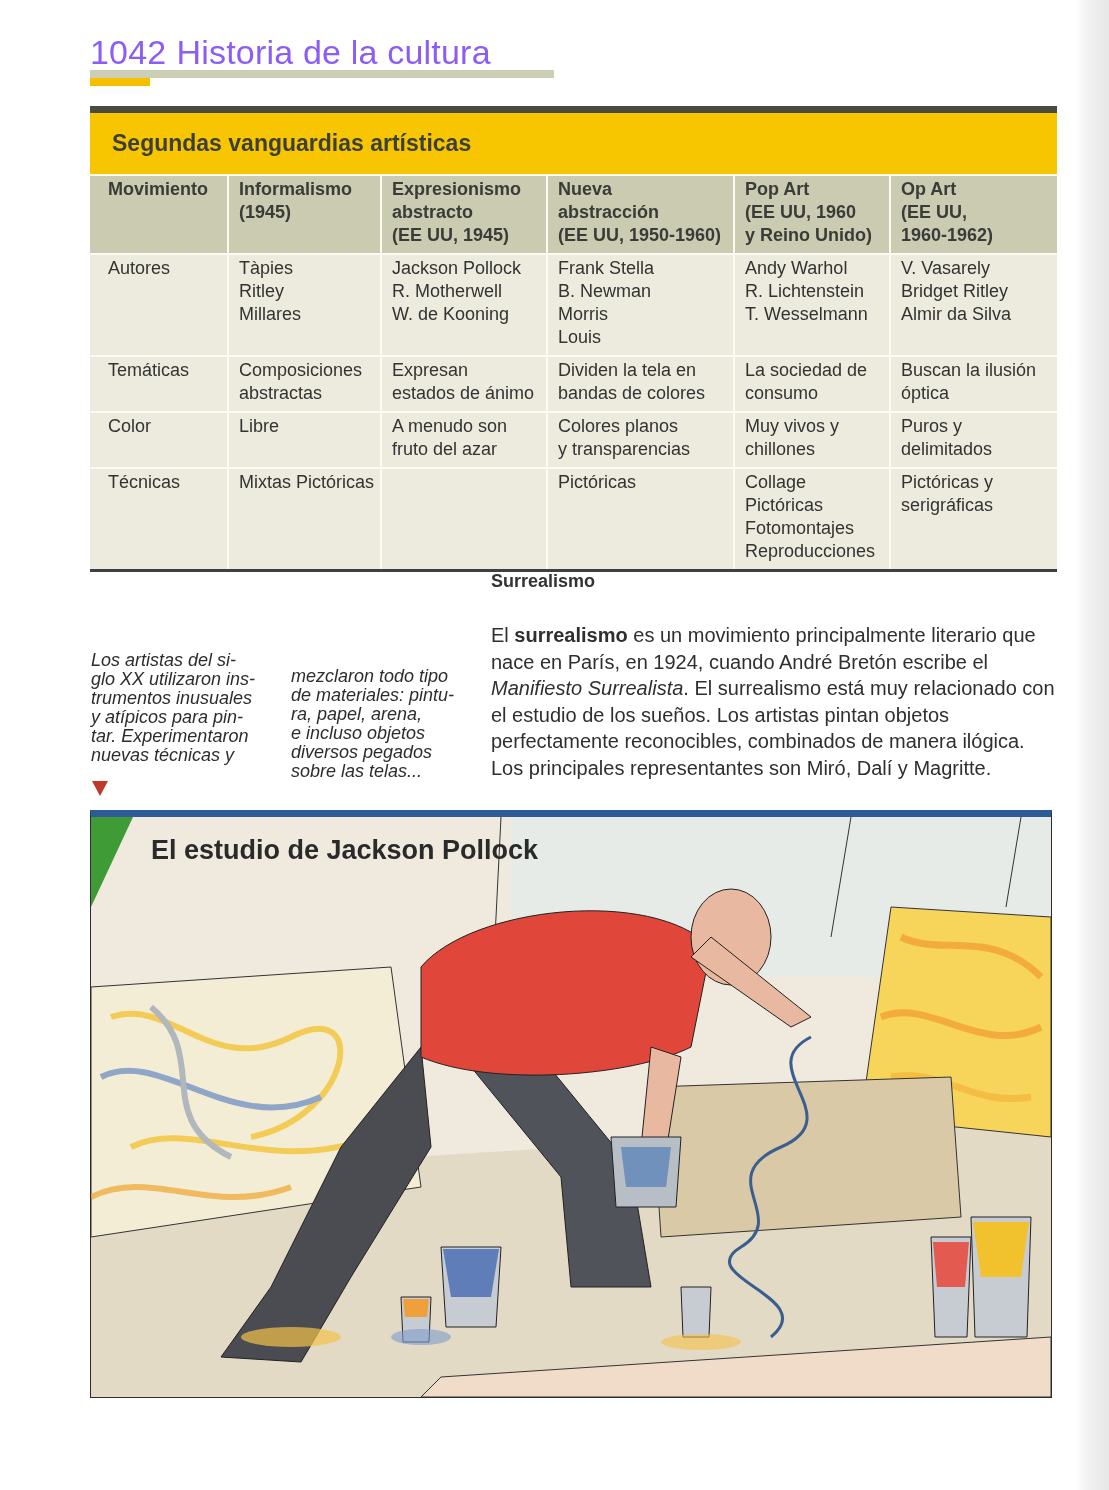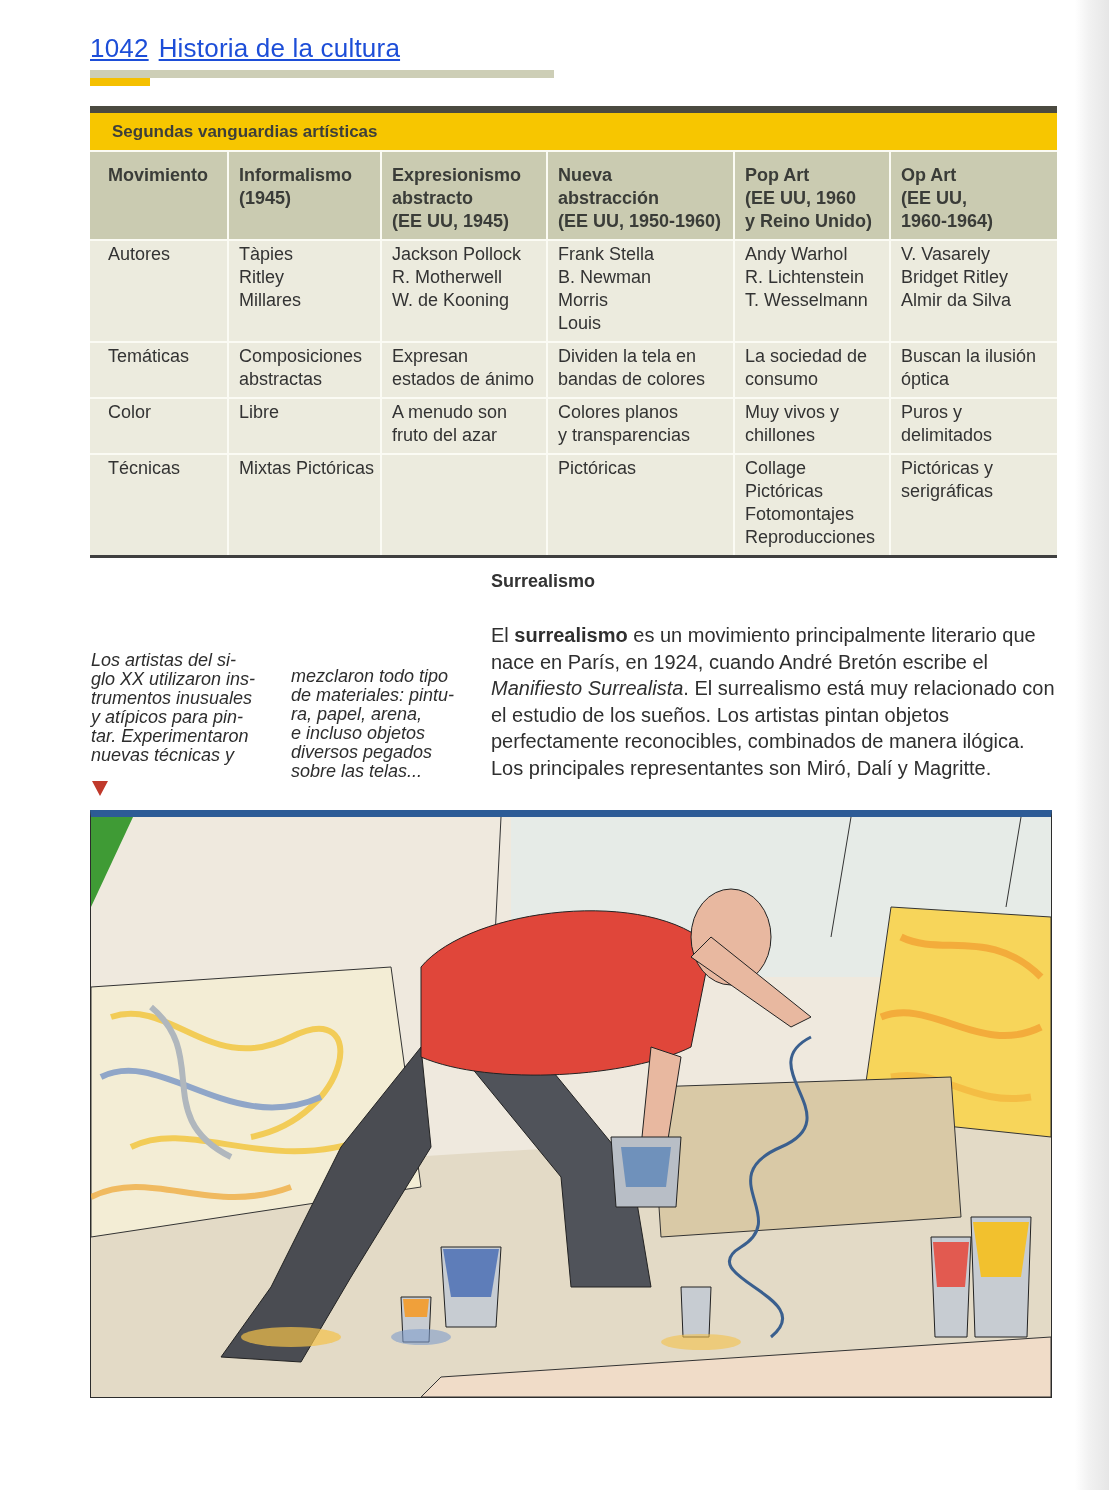--- a/index.html
+++ b/index.html
@@ -1,30 +1,30 @@
 <!DOCTYPE html>
 <html><head>
 <meta charset="utf-8">
 <style>
   html, body { margin:0; padding:0; }
   body { width:1109px; height:1490px; background:#ffffff; position:relative; overflow:hidden; font-family:"Liberation Sans", sans-serif; color:#2b2b2b; }
   .page-edge { position:absolute; right:0; top:0; width:34px; height:1490px; background:linear-gradient(90deg,#ffffff 0%,#f2f2f2 40%,#e6e6e6 100%); }
-  .page-number-title { position:absolute; left:90px; top:33px; font-size:26px; color:#1d4ed8; letter-spacing:0.2px;text-decoration:underline; }
+  .page-number-title { position:absolute; left:90px; top:33px; font-size:34px; color:#8b5cf6; letter-spacing:0.2px; }
   .page-number-title .num { margin-right:10px; }
   .hdr-bar-grey { position:absolute; left:90px; top:70px; width:464px; height:8px; background:#cdceb6; }
   .hdr-bar-yellow { position:absolute; left:90px; top:78px; width:60px; height:8px; background:#f5c000; }
 
   
   .table-wrap { position:absolute; left:90px; top:106px; width:967px; }
   .table-topbar { height:7px; background:#4b4a40; }
-  .table-title { height:37px; background:#f7c600; padding-left:22px; box-sizing:border-box; display:flex; align-items:center; font-weight:bold; font-size:17px; color:#3d3f3a; }
+  .table-title { height:61px; background:#f7c600; padding-left:22px; box-sizing:border-box; display:flex; align-items:center; font-weight:bold; font-size:23px; color:#3d3f3a; }
   table.grid { border-collapse:collapse; width:967px; table-layout:fixed; }
   table.grid td, table.grid th { vertical-align:top; text-align:left; padding:2px 0 6px 10px; font-size:18px; line-height:23px; border-left:2px solid #fbfbf4; border-top:2px solid #fbfbf4; }
   table.grid tr td:first-child, table.grid tr th:first-child { border-left:none; padding-left:18px; }
-  table.grid thead th { background:#cacbb1; font-weight:bold; color:#3a3c38; height:67px; padding-top:12px; }
+  table.grid thead th { background:#cacbb1; font-weight:bold; color:#3a3c38; height:67px; padding-top:2px; }
   table.grid tbody td { background:#ecebde; color:#333; font-weight:normal; }
   .table-bottom { height:3px; background:#3f3f3f; }
   .cell-line { display:block; }
 
   
   .side-col { position:absolute; top:651px; width:170px; font-style:italic; font-size:18px; line-height:19px; color:#2d2d2d; }
   .side-col.c1 { left:91px; }
   .side-col.c2 { left:291px;margin-top:16px; }
   .side-marker { position:absolute; left:92px; top:781px; width:0; height:0; border-left:8px solid transparent; border-right:8px solid transparent; border-top:15px solid #c0392b; }
 
@@ -84,21 +84,21 @@
             <span class="cell-line">(EE UU, 1950-1960)</span>
           </th>
           <th>
             <span class="cell-line">Pop Art</span>
             <span class="cell-line">(EE UU, 1960</span>
             <span class="cell-line">y Reino Unido)</span>
           </th>
           <th>
             <span class="cell-line">Op Art</span>
             <span class="cell-line">(EE UU,</span>
-            <span class="cell-line">1960-1964)</span>
+            <span class="cell-line">1960-1962)</span>
           </th>
         </tr>
     </thead>
     <tbody id="tbody">
         <tr style="height: 95px;">
           <td>Autores</td>
           <td>
             <span class="cell-line">Tàpies</span>
             <span class="cell-line">Ritley</span>
             <span class="cell-line">Millares</span>
@@ -270,13 +270,14 @@
     <path d="M880,400 L940,400 L936,520 L884,520 Z" fill="#c7ccd2" stroke="#222"></path>
     <path d="M882,405 L938,405 L930,460 L890,460 Z" fill="#f2c12e"></path>
 
     <polygon points="350,560 960,520 960,580 330,580" fill="#f0dcc8" stroke="#333" stroke-width="1"></polygon>
 
     <ellipse cx="200" cy="520" rx="50" ry="10" fill="#f4c24a" opacity="0.7"></ellipse>
     <ellipse cx="330" cy="520" rx="30" ry="8" fill="#7f9ccc" opacity="0.6"></ellipse>
     <ellipse cx="610" cy="525" rx="40" ry="8" fill="#f4c24a" opacity="0.6"></ellipse>
   </svg>
   <div class="illus-green"></div>
+  <div class="illus-title">El estudio de Jackson Pollock</div>
 </div>
 
 </body></html>

